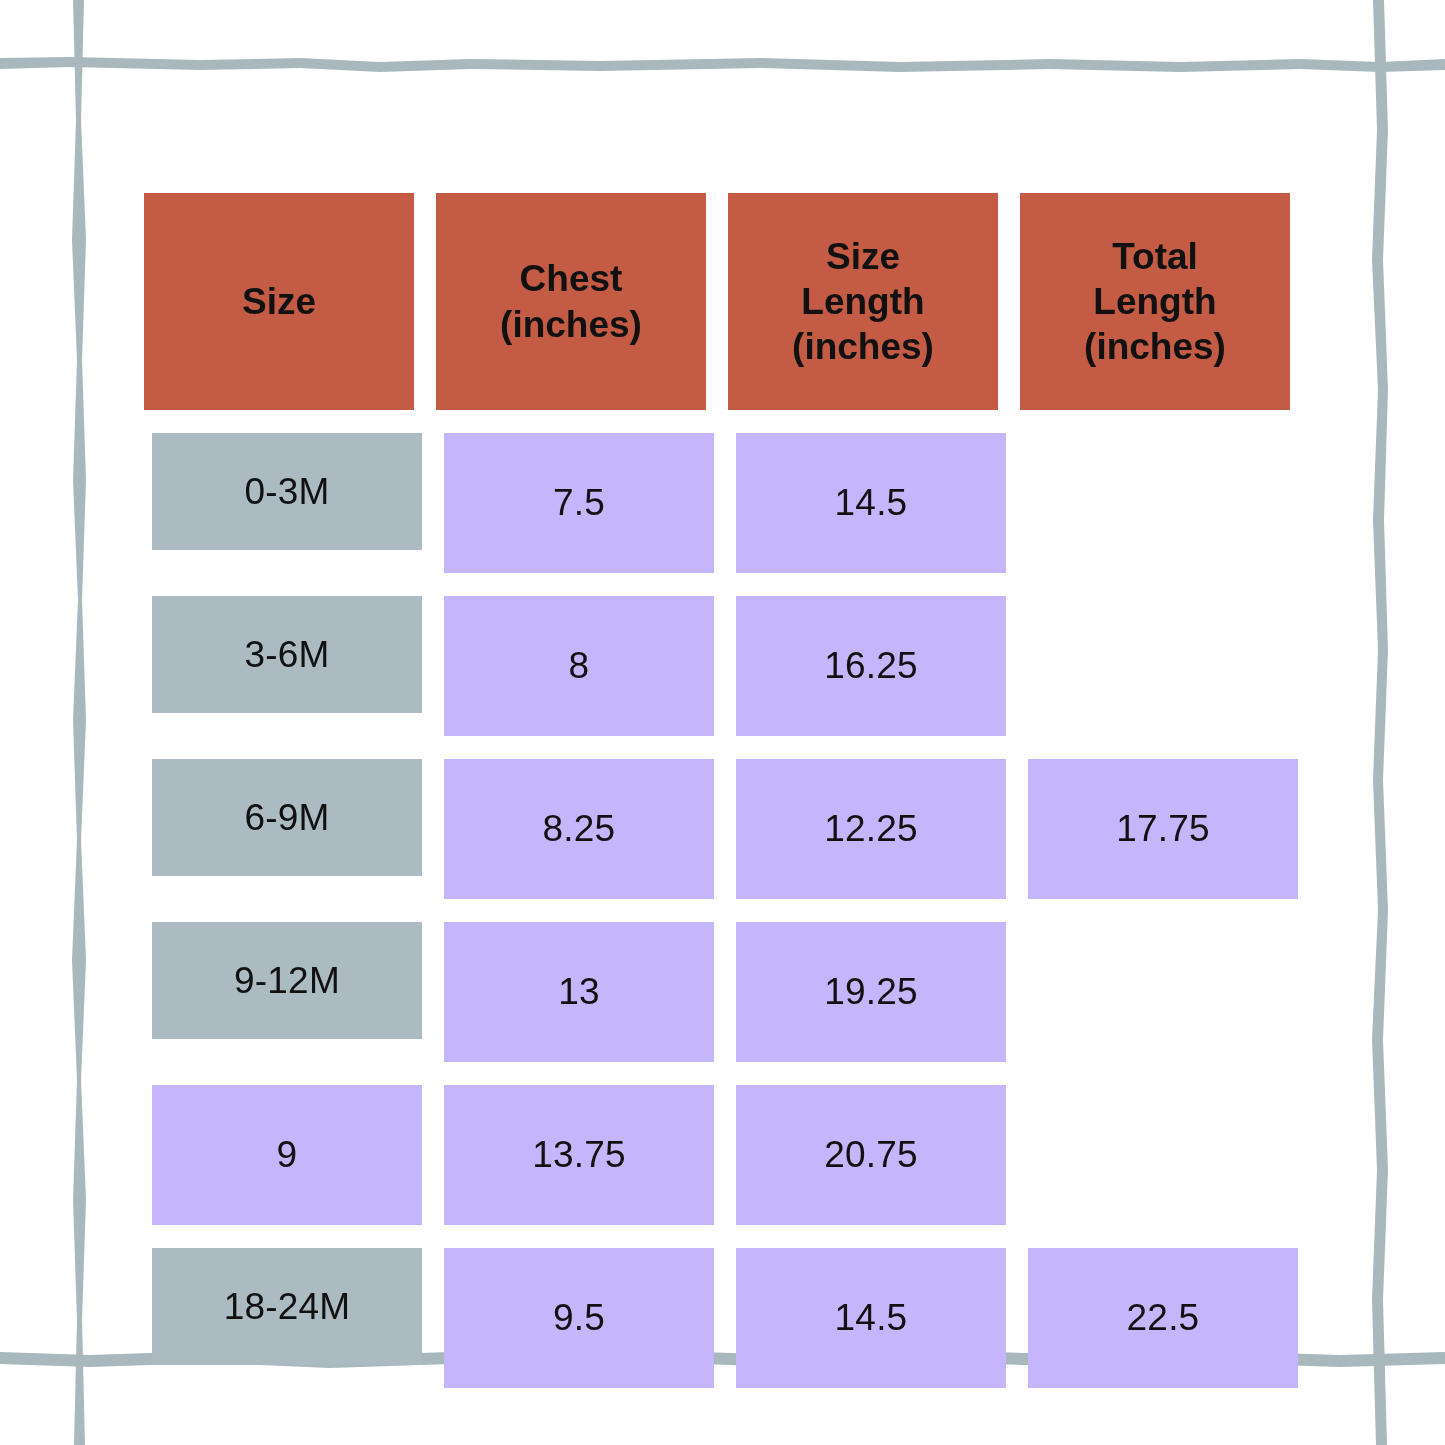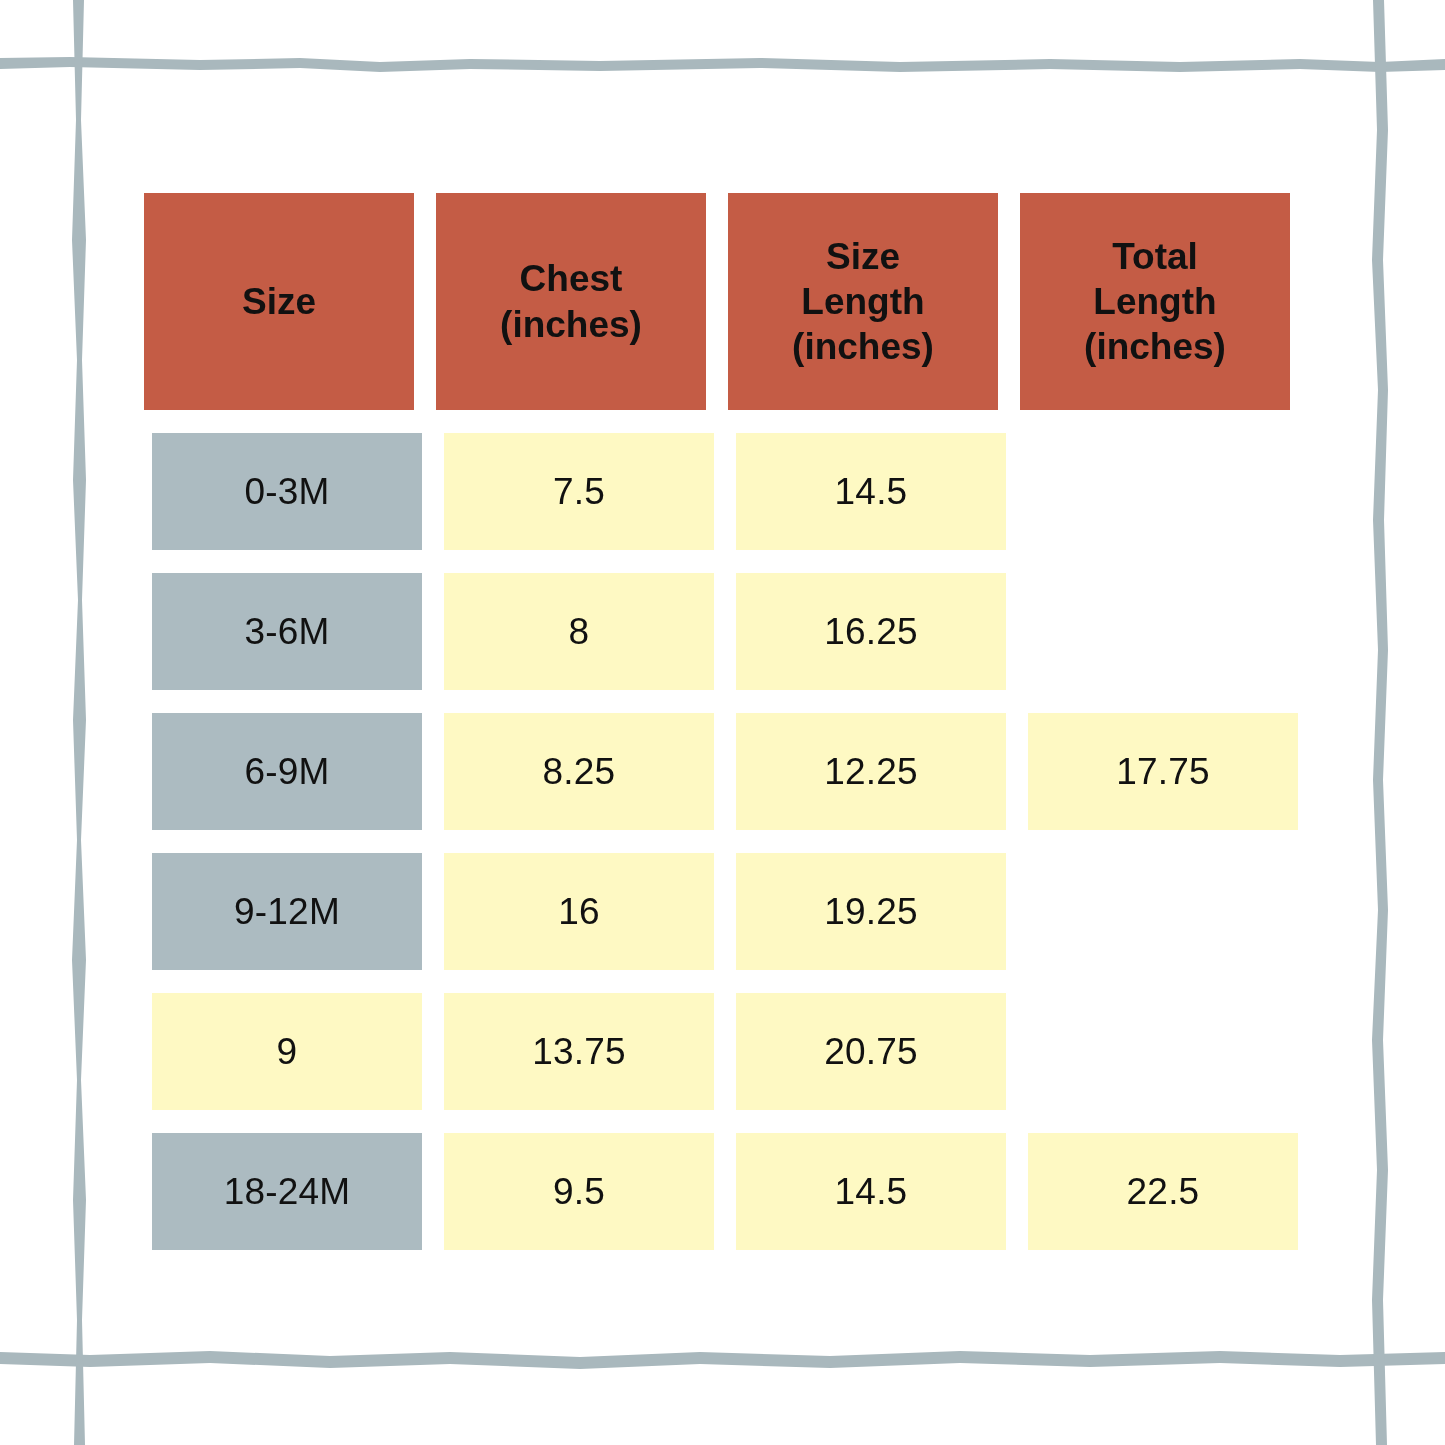--- a/index.html
+++ b/index.html
@@ -63,22 +63,22 @@
 
   .cell.size {
     height: 117px;
     background: #acbbc1;
     font-size: 37px;
     font-weight: normal;
     letter-spacing: 0.2px;
   }
 
   .cell.value {
-    height: 117px;
-    background: #fef9c3;
+    height: 140px;
+    background: #c4b5fd;
     font-size: 37px;
     font-weight: normal;
     letter-spacing: 0.2px;
   }
 
   .cell .lines { display: block; }
   .cell .lines span { display: block; }
 </style>
 </head>
 <body>
@@ -158,21 +158,21 @@
 
     <div class="row data-row">
       <div class="cell size">6-9M</div>
       <div class="cell value">8.25</div>
       <div class="cell value">12.25</div>
       <div class="cell value">17.75</div>
     </div>
 
     <div class="row data-row">
       <div class="cell size">9-12M</div>
-      <div class="cell value">16</div>
+      <div class="cell value">13</div>
       <div class="cell value">19.25</div>
     </div>
 
     <div class="row data-row">
       <div class="cell value">9</div>
       <div class="cell value">13.75</div>
       <div class="cell value">20.75</div>
     </div>
 
     <div class="row data-row">

